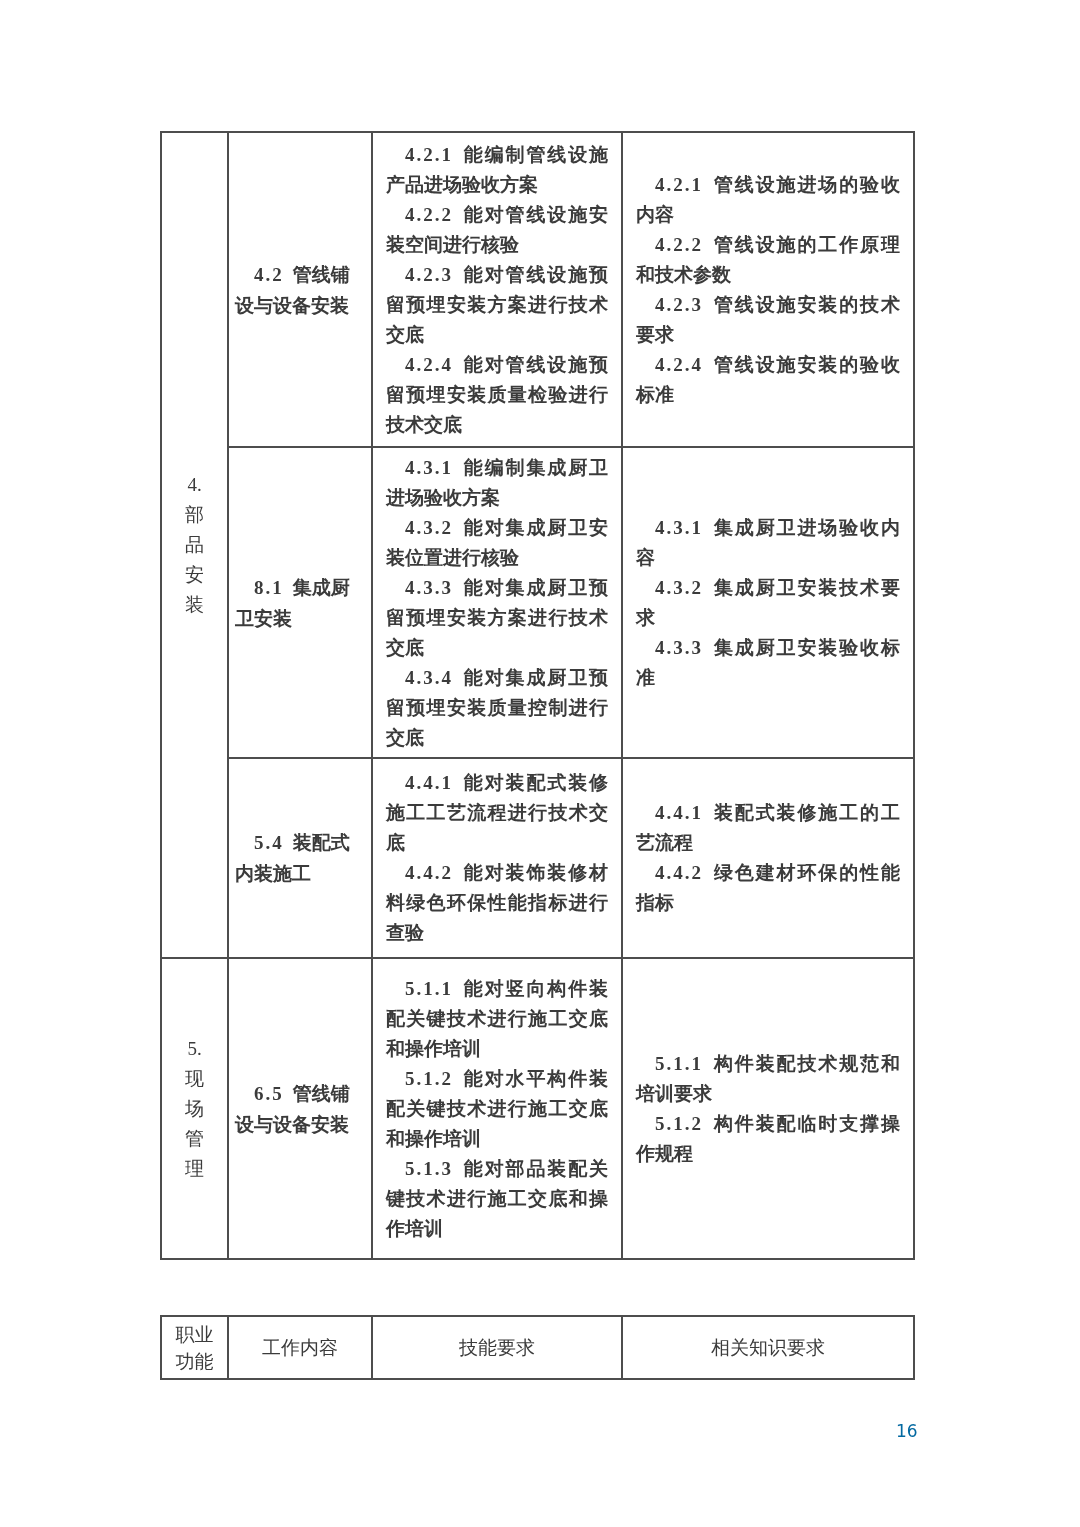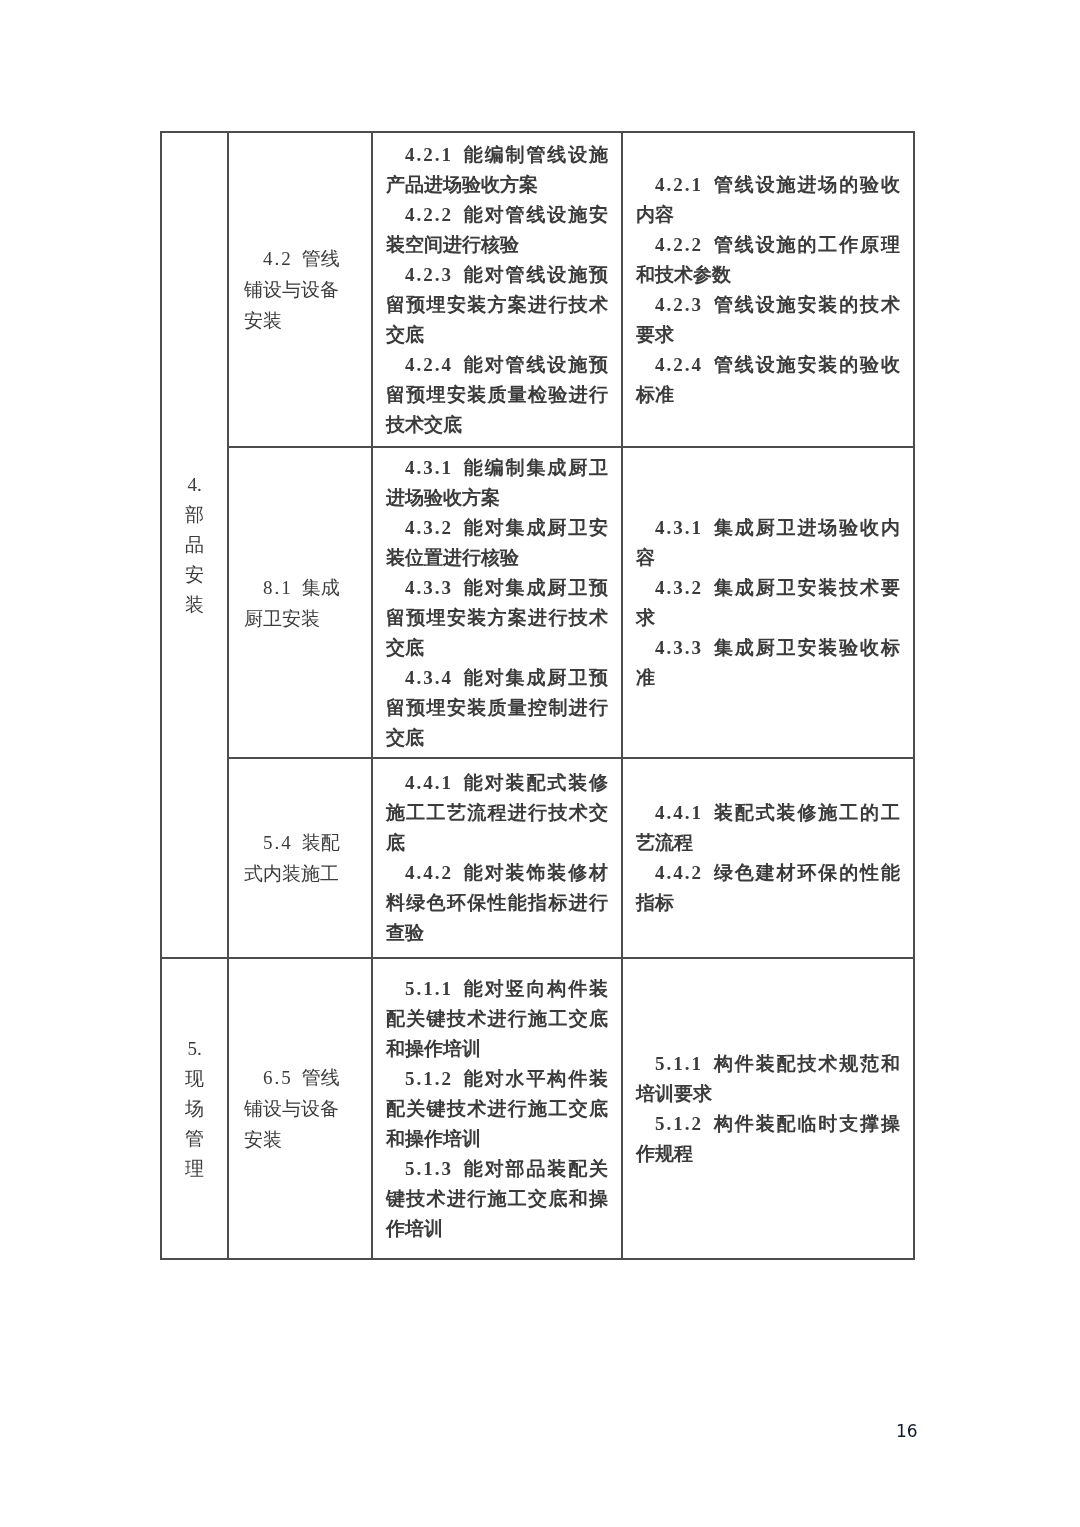--- a/index.html
+++ b/index.html
@@ -37,21 +37,21 @@
   .row-1 { height: 315px; }
   .row-2 { height: 311px; }
   .row-3 { height: 200px; }
   .row-4 { height: 301px; }
 
   
   td.func-cell { text-align: center; }
   .func-stack { display: flex; flex-direction: column; align-items: center; line-height: 30px; }
 
   
-  td.work-cell { padding: 0 15px; }
+  td.work-cell { padding: 0 6px; font-weight: bold; }
   td.work-cell .item { text-indent: 1em; line-height: 31px; text-align: left; }
 
   
   td.skill-cell, td.know-cell { padding: 4px 13px; font-weight: bold; }
   .item {
     margin: 0;
     text-indent: 1em;
     line-height: 30px;
     text-align: justify;
   }
@@ -66,21 +66,21 @@
     line-height: 27px;
   }
 
   
   .page-number {
     position: absolute;
     left: 896px;
     top: 1421px;
     font-family: "DejaVu Sans", "Liberation Sans", sans-serif;
     font-size: 17px;
-    color: #0f172a;
+    color: #0369a1;
   }
 </style>
 </head>
 <body>
 
 <div class="page">
 
   <table class="grid main-table">
     <colgroup>
       <col class="col-func">
@@ -167,16 +167,32 @@
           <p class="item"><span class="item-no">5.1.3</span><span>能对部品装配关键技术进行施工交底和操作培训</span></p>
         </td>
         <td class="know-cell">
           <p class="item"><span class="item-no">5.1.1</span><span>构件装配技术规范和培训要求</span></p>
           <p class="item"><span class="item-no">5.1.2</span><span>构件装配临时支撑操作规程</span></p>
         </td>
       </tr>
     </tbody>
   </table>
 
+  <table class="grid footer-table">
+    <colgroup>
+      <col class="col-func">
+        <col class="col-work">
+        <col class="col-skill">
+        <col class="col-know">
+    </colgroup>
+    <tbody>
+      <tr>
+        <td>职业功能</td>
+        <td>工作内容</td>
+        <td>技能要求</td>
+        <td>相关知识要求</td>
+      </tr>
+    </tbody>
+  </table>
 
   <div class="page-number">16</div>
 
 </div>
 
 </body></html>

